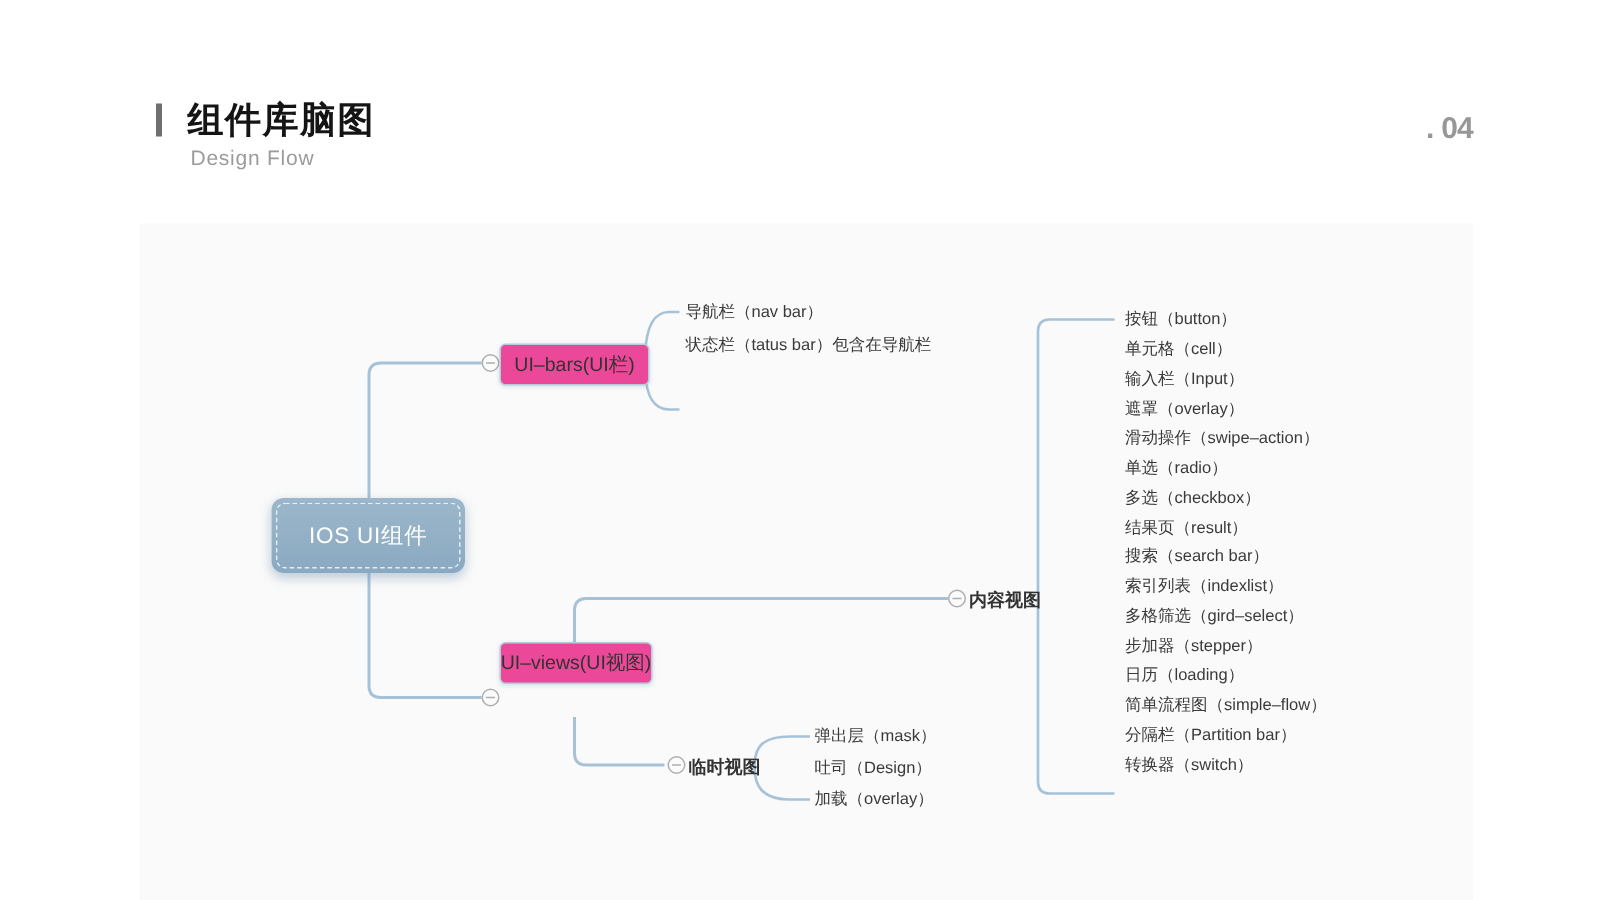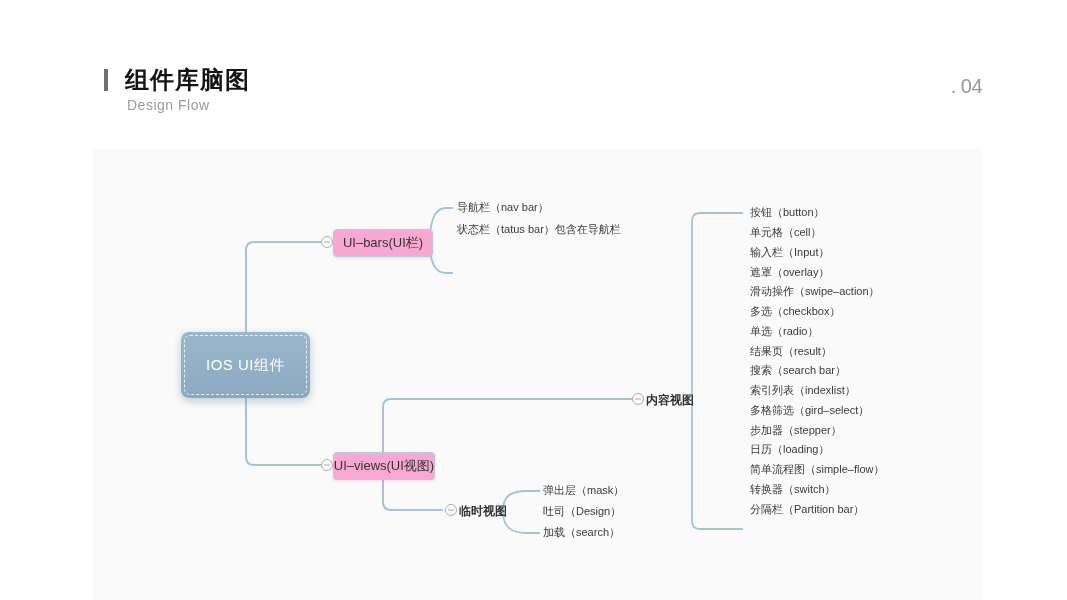--- a/index.html
+++ b/index.html
@@ -2,38 +2,38 @@
 <html><head>
 <meta charset="utf-8">
 <style>
   html,body{margin:0;padding:0;background:#fff;}
   .page{position:relative;width:1067px;height:600px;background:#ffffff;overflow:hidden;
         font-family:"Liberation Sans","DejaVu Sans",sans-serif;}
   
   .accent-bar{position:absolute;left:104px;top:69px;width:4px;height:22px;background:#6f6f6f;}
   .page-title{position:absolute;left:125px;top:64px;font-size:24px;font-weight:700;color:#141414;letter-spacing:1px;}
   .page-subtitle{position:absolute;left:127px;top:97px;font-size:14px;color:#9b9b9b;letter-spacing:.5px;}
-  .page-number{position:absolute;right:85px;top:75px;font-size:20px;font-weight:400;color:#979797;letter-spacing:-.5px;}
+  .page-number{position:absolute;right:85px;top:75px;font-size:20px;font-weight:700;color:#979797;letter-spacing:-.5px;}
   
   .canvas{position:absolute;left:93px;top:149px;width:889px;height:451px;background:#fafafa;}
   .svg-layer{position:absolute;left:0;top:0;width:1067px;height:600px;pointer-events:none;}
   
-  .root-node{position:absolute;left:181px;top:332px;width:129px;height:66px;
+  .root-node{position:absolute;left:181px;top:332px;width:129px;height:50px;
     background:linear-gradient(#9cb7cb,#8aa9c1);border-radius:8px;
     box-shadow:0 3px 8px rgba(110,145,175,.45);
     display:flex;align-items:center;justify-content:center;
     color:#ffffff;font-size:15px;letter-spacing:.5px;}
   .root-node::after{content:"";position:absolute;left:3px;top:3px;right:3px;bottom:3px;
     border:1px dashed rgba(255,255,255,.8);border-radius:6px;}
-  .branch-node{position:absolute;background:#f9a8d4;border:1px solid #b7cbdc;border-radius:4px;
+  .branch-node{position:absolute;background:#ec4899;border:1px solid #b7cbdc;border-radius:4px;
     box-shadow:0 1px 3px rgba(120,150,175,.25);
     display:flex;align-items:center;justify-content:center;
     color:#333;font-size:13px;white-space:nowrap;}
   .node-bars{left:333px;top:229px;width:98px;height:26px;}
-  .node-views{left:333px;top:452px;width:100px;height:26px;}
+  .node-views{left:333px;top:428px;width:100px;height:26px;}
   .sub-label{position:absolute;font-size:12px;font-weight:700;color:#333;white-space:nowrap;}
   .lbl-content{left:646px;top:392px;font-family:Liberation Serif, serif;}
   .lbl-temp{left:459px;top:503px;}
   
   .leaf-list{position:absolute;display:flex;flex-direction:column;}
   .leaf{display:flex;align-items:center;font-size:11px;color:#3a3a3a;white-space:nowrap;}
   .list-bars{left:457px;top:197px;width:240px;}
   .list-bars .leaf{height:21.6px;}
   .list-content{left:750px;top:203px;width:220px;justify-content:flex-end;}
   .list-content .leaf{height:19.75px;}
@@ -104,32 +104,32 @@
     <div class="leaf">导航栏（nav bar）</div>
     <div class="leaf">状态栏（tatus bar）包含在导航栏</div>
   </div>
 
   <div class="leaf-list list-content">
     <div class="leaf">按钮（button）</div>
     <div class="leaf">单元格（cell）</div>
     <div class="leaf">输入栏（Input）</div>
     <div class="leaf">遮罩（overlay）</div>
     <div class="leaf">滑动操作（swipe–action）</div>
+    <div class="leaf">单选（radio）</div>
     <div class="leaf">多选（checkbox）</div>
-    <div class="leaf">单选（radio）</div>
     <div class="leaf">结果页（result）</div>
     <div class="leaf">搜索（search bar）</div>
     <div class="leaf">索引列表（indexlist）</div>
     <div class="leaf">多格筛选（gird–select）</div>
     <div class="leaf">步加器（stepper）</div>
     <div class="leaf">日历（loading）</div>
     <div class="leaf">简单流程图（simple–flow）</div>
+    <div class="leaf">分隔栏（Partition bar）</div>
     <div class="leaf">转换器（switch）</div>
-    <div class="leaf">分隔栏（Partition bar）</div>
   </div>
 
   <div class="leaf-list list-temp">
     <div class="leaf">弹出层（mask）</div>
     <div class="leaf">吐司（Design）</div>
-    <div class="leaf">加载（search）</div>
+    <div class="leaf">加载（overlay）</div>
   </div>
 
 </div>
 
 </body></html>

